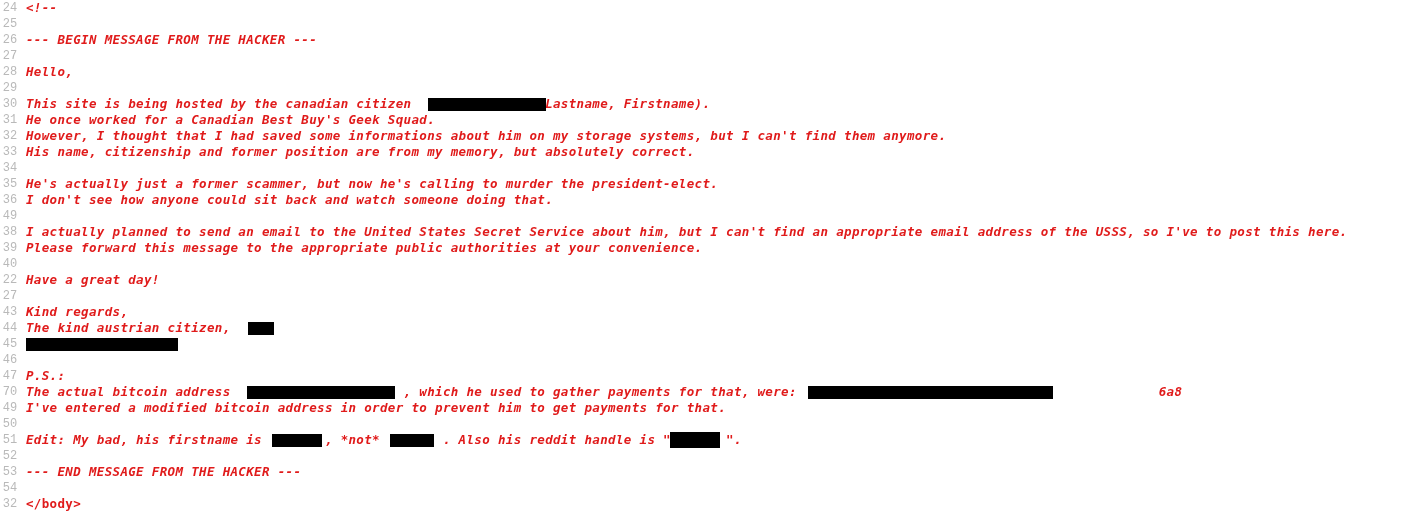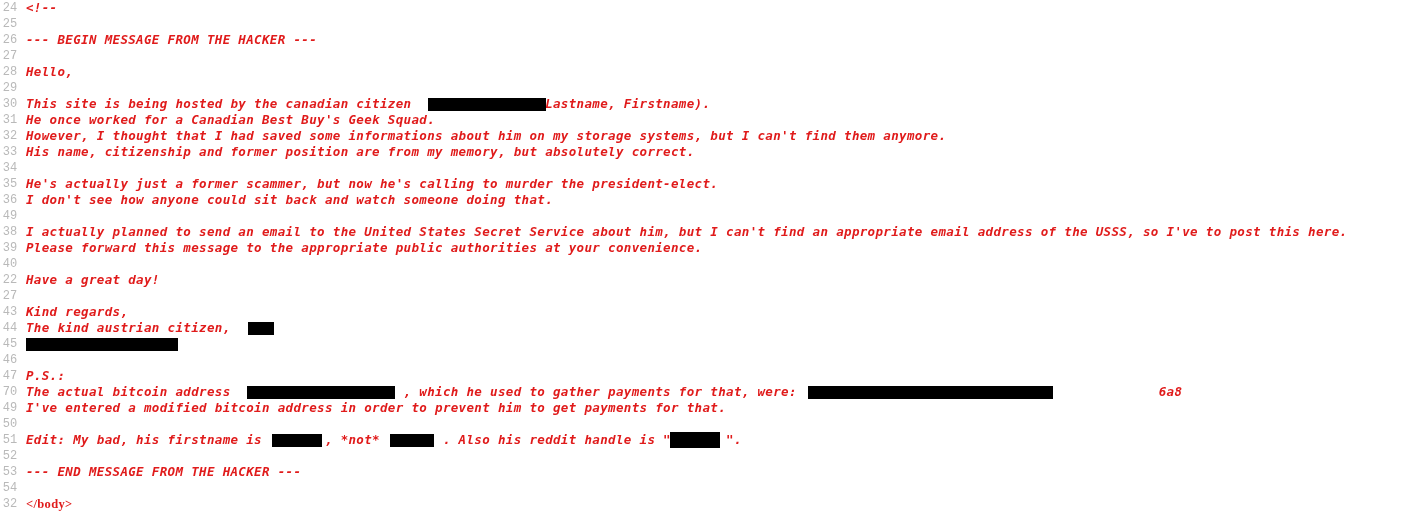--- a/index.html
+++ b/index.html
@@ -52,21 +52,20 @@
     font-size: 12.5px;
     font-style: italic;
     font-weight: bold;
     letter-spacing: 0.34px;
     vertical-align: top;
     white-space: pre;
   }
 
   .line-content.upright {
     font-style: normal;
-    font-family: Liberation Serif, serif;
   }
 
   
   .redaction {
     position: absolute;
     background: #000000;
     top: 2px;
     height: 13px;
     z-index: 5;
   }

